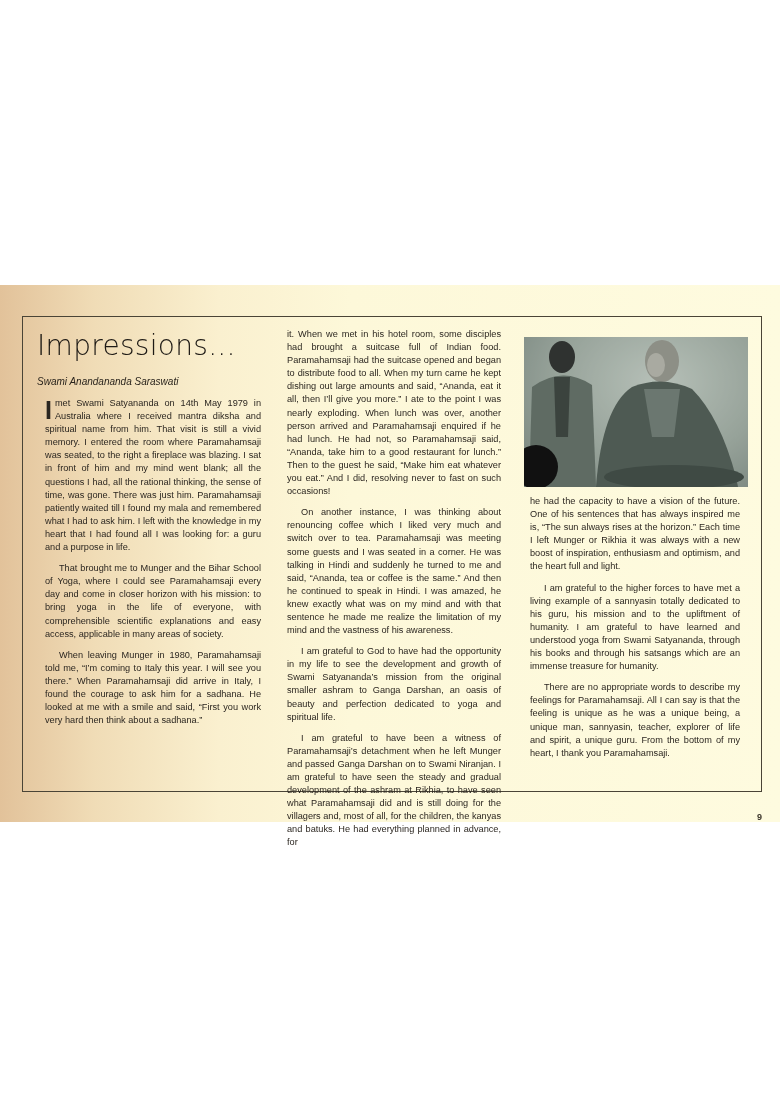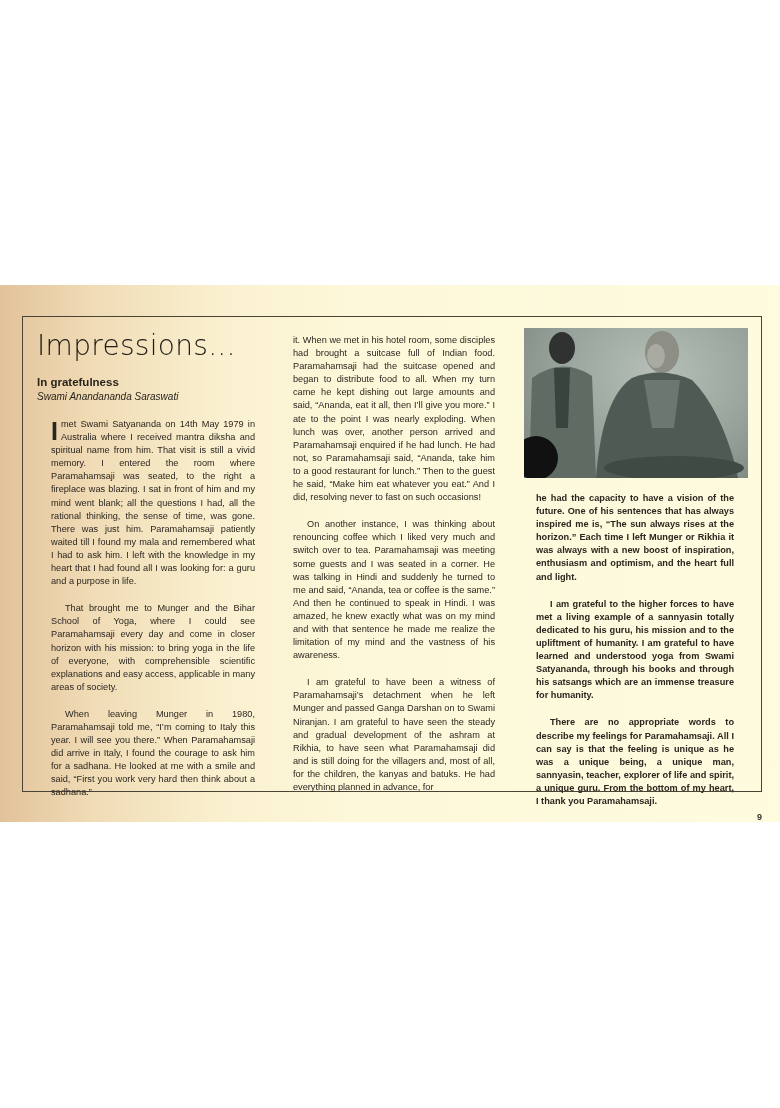--- a/index.html
+++ b/index.html
@@ -6,55 +6,55 @@
   body { width:780px; height:1108px; background:#ffffff; position:relative; overflow:hidden; }
   .page {
     position:absolute; left:0; top:285px; width:780px; height:537px;
     background: linear-gradient(90deg, #e2c29a 0%, #f0dcb6 12%, #faf0cf 28%, #fdf8d9 45%, #fefbdf 100%);
   }
   .frame {
     position:absolute; left:22px; top:31px; width:740px; height:476px;
     border:1.5px solid #4a4436; box-sizing:border-box;
   }
   .col { position:absolute; top:0; font-family:"Liberation Sans", sans-serif; font-size:9.2px; line-height:13.1px; color:#2b2620; text-align:justify; }
-  .col p { margin:14px; text-indent:14px; }
+  .col p { margin:8px; text-indent:14px; }
   .col p.noindent { text-indent:0; }
   .c1 { left:14px; width:232px; top:8px; }
   .c2 { left:256px; width:230px; top:3px; }
-  .c3 { left:499px; width:226px; top:1px;font-weight:bold; }
+  .c3 { left:499px; width:226px; top:10px; }
   .title { font-family:"DejaVu Sans", sans-serif; font-size:28px; font-weight:300; letter-spacing:0.3px; color:#1e1a15; margin:4px 0 12px 0; line-height:34px; }
   .subtitle { font-weight:bold; font-size:11.5px; margin:0; line-height:15px; color:#2a241c; }
   .author { font-style:italic; font-size:10px; margin:0 0 8px 0; line-height:14px; color:#2a241c; }
   .dropcap { float:left; font-size:25px; line-height:22px; margin:2px 3px 0 0; font-weight:bold; }
   .photo {
     width:224px; height:150px; margin:10px 0 8px 2px;
     background: radial-gradient(ellipse at 60% 30%, #bfc8c0 0%, #8e9a91 55%, #5a6761 100%);
     position:relative; overflow:hidden;
   }
   .photo svg { position:absolute; left:0; top:0; }
   .pagenum { position:absolute; left:757px; top:527px; font-family:"Liberation Sans", sans-serif; font-size:9px; font-weight:bold; color:#3c362c; }
 </style>
 </head>
 <body>
 
 <div class="page">
   <div class="frame">
 
     <div class="col c1">
       <div class="title">Impressions...</div>
-      <div class="subtitle">In gratefulness</div>
       <div class="author">Swami Anandananda Saraswati</div>
       <p class="noindent"><span class="dropcap">I</span><span> met Swami Satyananda on 14th May 1979 in Australia where I received mantra diksha and spiritual name from him. That visit is still a vivid memory. I entered the room where Paramahamsaji was seated, to the right a fireplace was blazing. I sat in front of him and my mind went blank; all the questions I had, all the rational thinking, the sense of time, was gone. There was just him. Paramahamsaji patiently waited till I found my mala and remembered what I had to ask him. I left with the knowledge in my heart that I had found all I was looking for: a guru and a purpose in life.</span></p>
       <p>That brought me to Munger and the Bihar School of Yoga, where I could see Paramahamsaji every day and come in closer horizon with his mission: to bring yoga in the life of everyone, with comprehensible scientific explanations and easy access, applicable in many areas of society.</p>
       <p>When leaving Munger in 1980, Paramahamsaji told me, “I’m coming to Italy this year. I will see you there.” When Paramahamsaji did arrive in Italy, I found the courage to ask him for a sadhana. He looked at me with a smile and said, “First you work very hard then think about a sadhana.”</p>
     </div>
 
     <div class="col c2">
       <p class="noindent">it. When we met in his hotel room, some disciples had brought a suitcase full of Indian food. Paramahamsaji had the suitcase opened and began to distribute food to all. When my turn came he kept dishing out large amounts and said, “Ananda, eat it all, then I’ll give you more.” I ate to the point I was nearly exploding. When lunch was over, another person arrived and Paramahamsaji enquired if he had lunch. He had not, so Paramahamsaji said, “Ananda, take him to a good restaurant for lunch.” Then to the guest he said, “Make him eat whatever you eat.” And I did, resolving never to fast on such occasions!</p>
       <p>On another instance, I was thinking about renouncing coffee which I liked very much and switch over to tea. Paramahamsaji was meeting some guests and I was seated in a corner. He was talking in Hindi and suddenly he turned to me and said, “Ananda, tea or coffee is the same.” And then he continued to speak in Hindi. I was amazed, he knew exactly what was on my mind and with that sentence he made me realize the limitation of my mind and the vastness of his awareness.</p>
+      <p>I am grateful to God to have had the opportunity in my life to see the development and growth of Swami Satyananda’s mission from the original smaller ashram to Ganga Darshan, an oasis of beauty and perfection dedicated to yoga and spiritual life.</p>
       <p>I am grateful to have been a witness of Paramahamsaji’s detachment when he left Munger and passed Ganga Darshan on to Swami Niranjan. I am grateful to have seen the steady and gradual development of the ashram at Rikhia, to have seen what Paramahamsaji did and is still doing for the villagers and, most of all, for the children, the kanyas and batuks. He had everything planned in advance, for</p>
     </div>
 
     <div class="col c3">
       <div class="photo" title="Photo of Swami Satyananda seated in robes with a disciple">
         <svg width="224" height="150" viewBox="0 0 224 150">
           <rect x="0" y="0" width="224" height="150" fill="#a7b3aa" opacity="0.35"></rect>
 
           <ellipse cx="38" cy="20" rx="13" ry="16" fill="#2f3230"></ellipse>
           <path d="M5 150 L8 50 Q38 28 68 48 L72 150 Z" fill="#5f6b63"></path>

